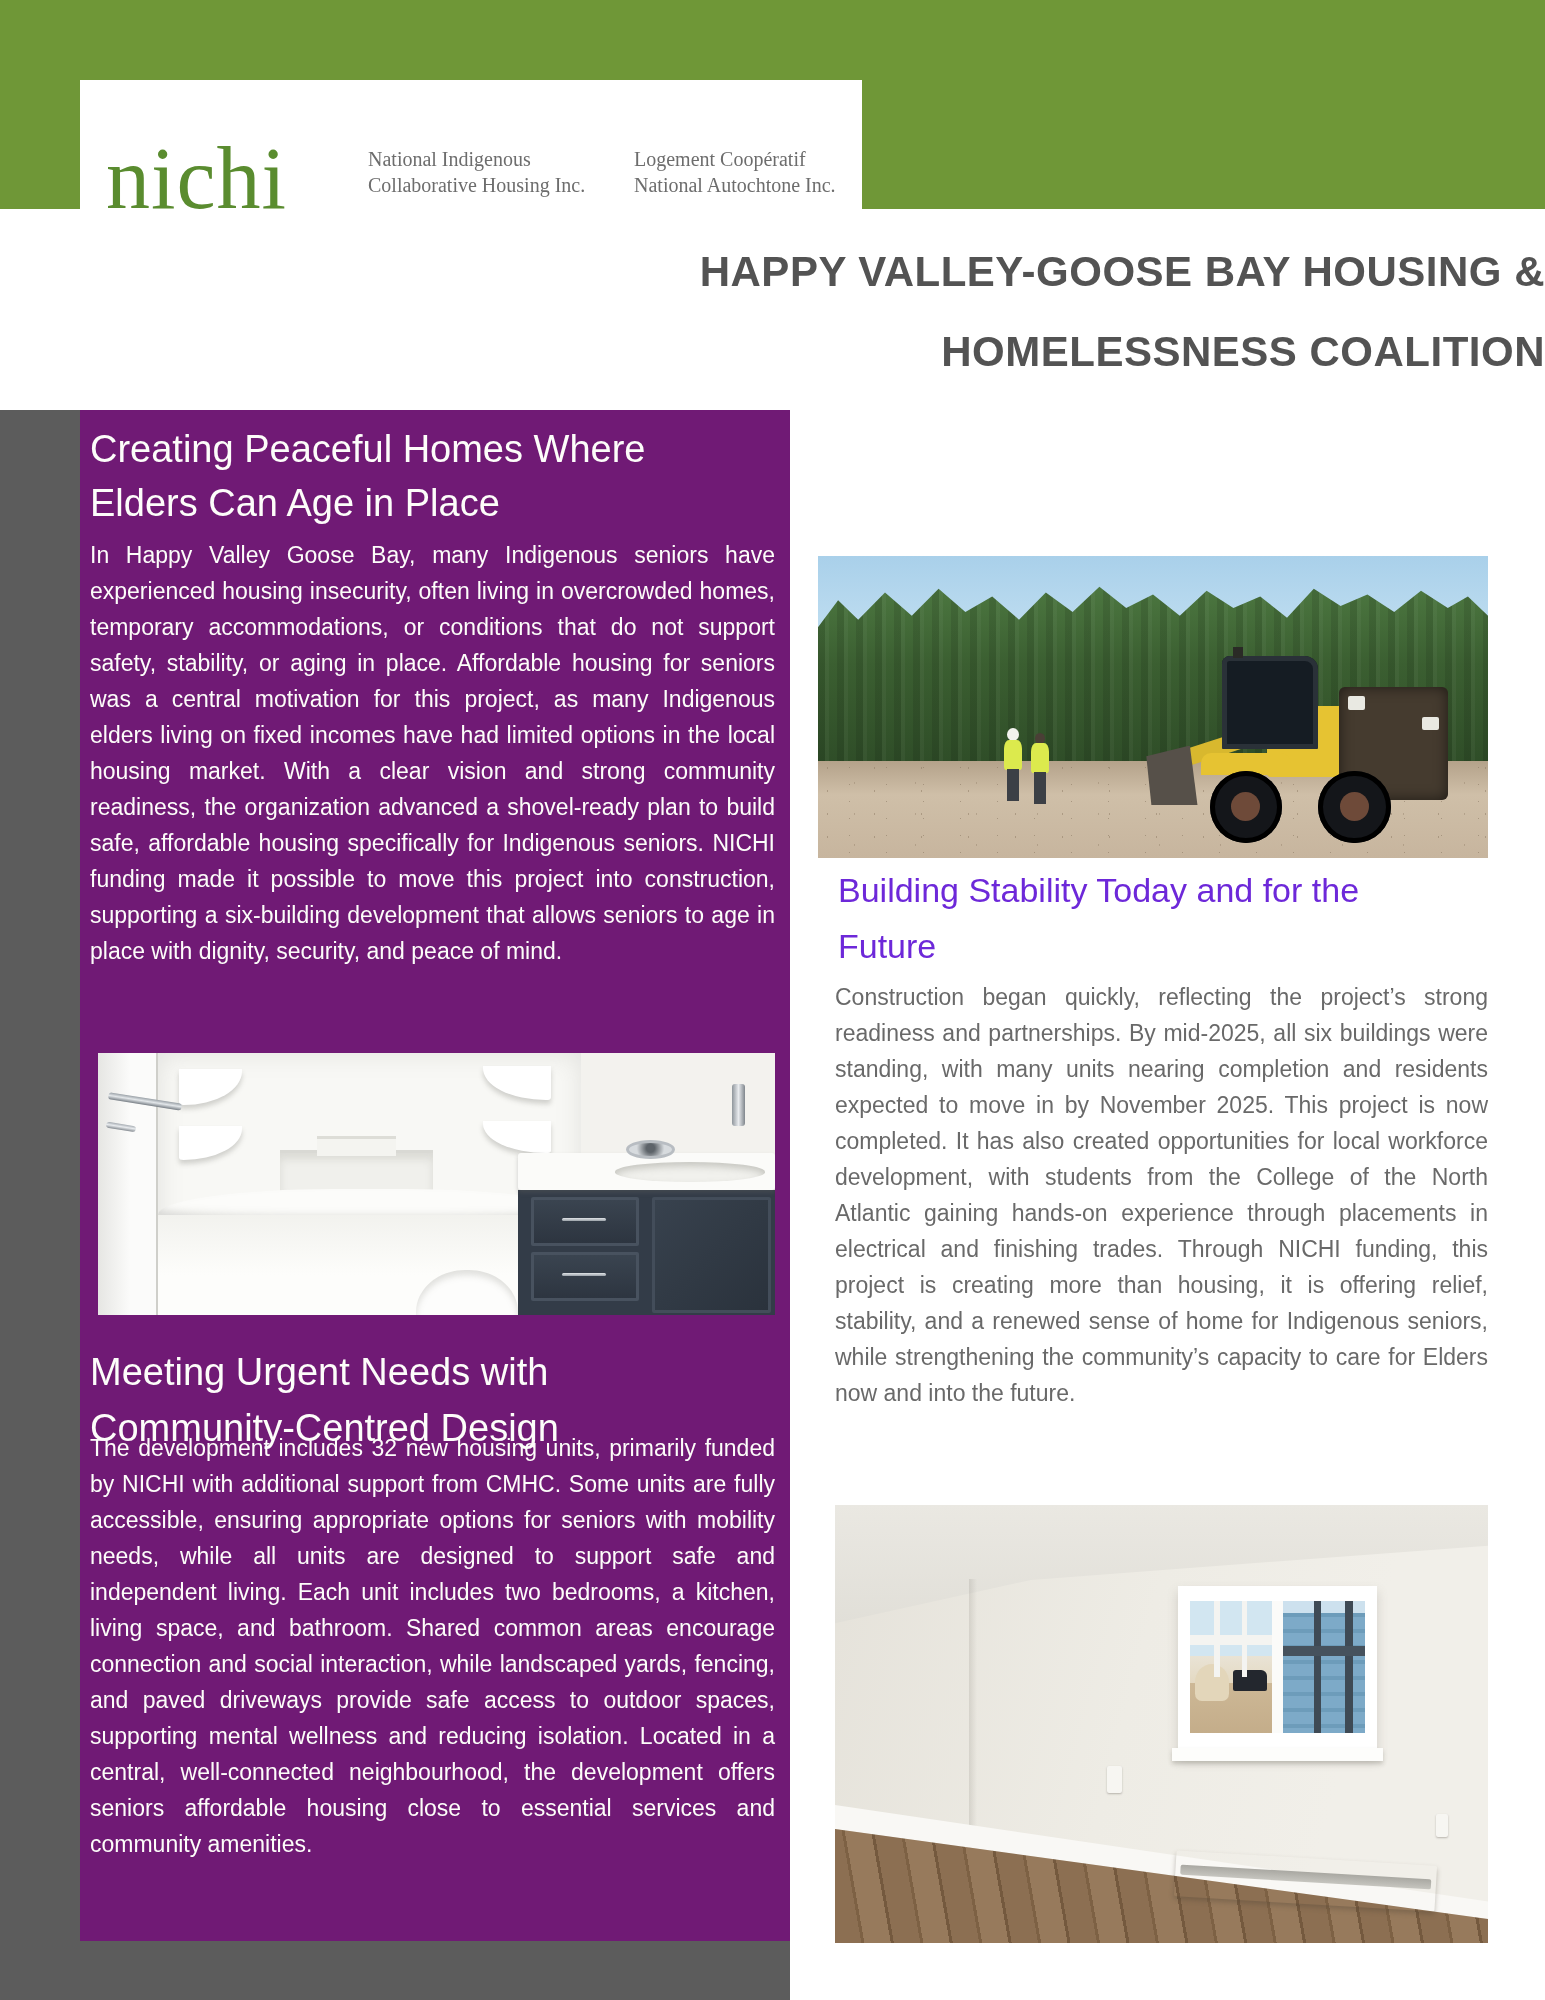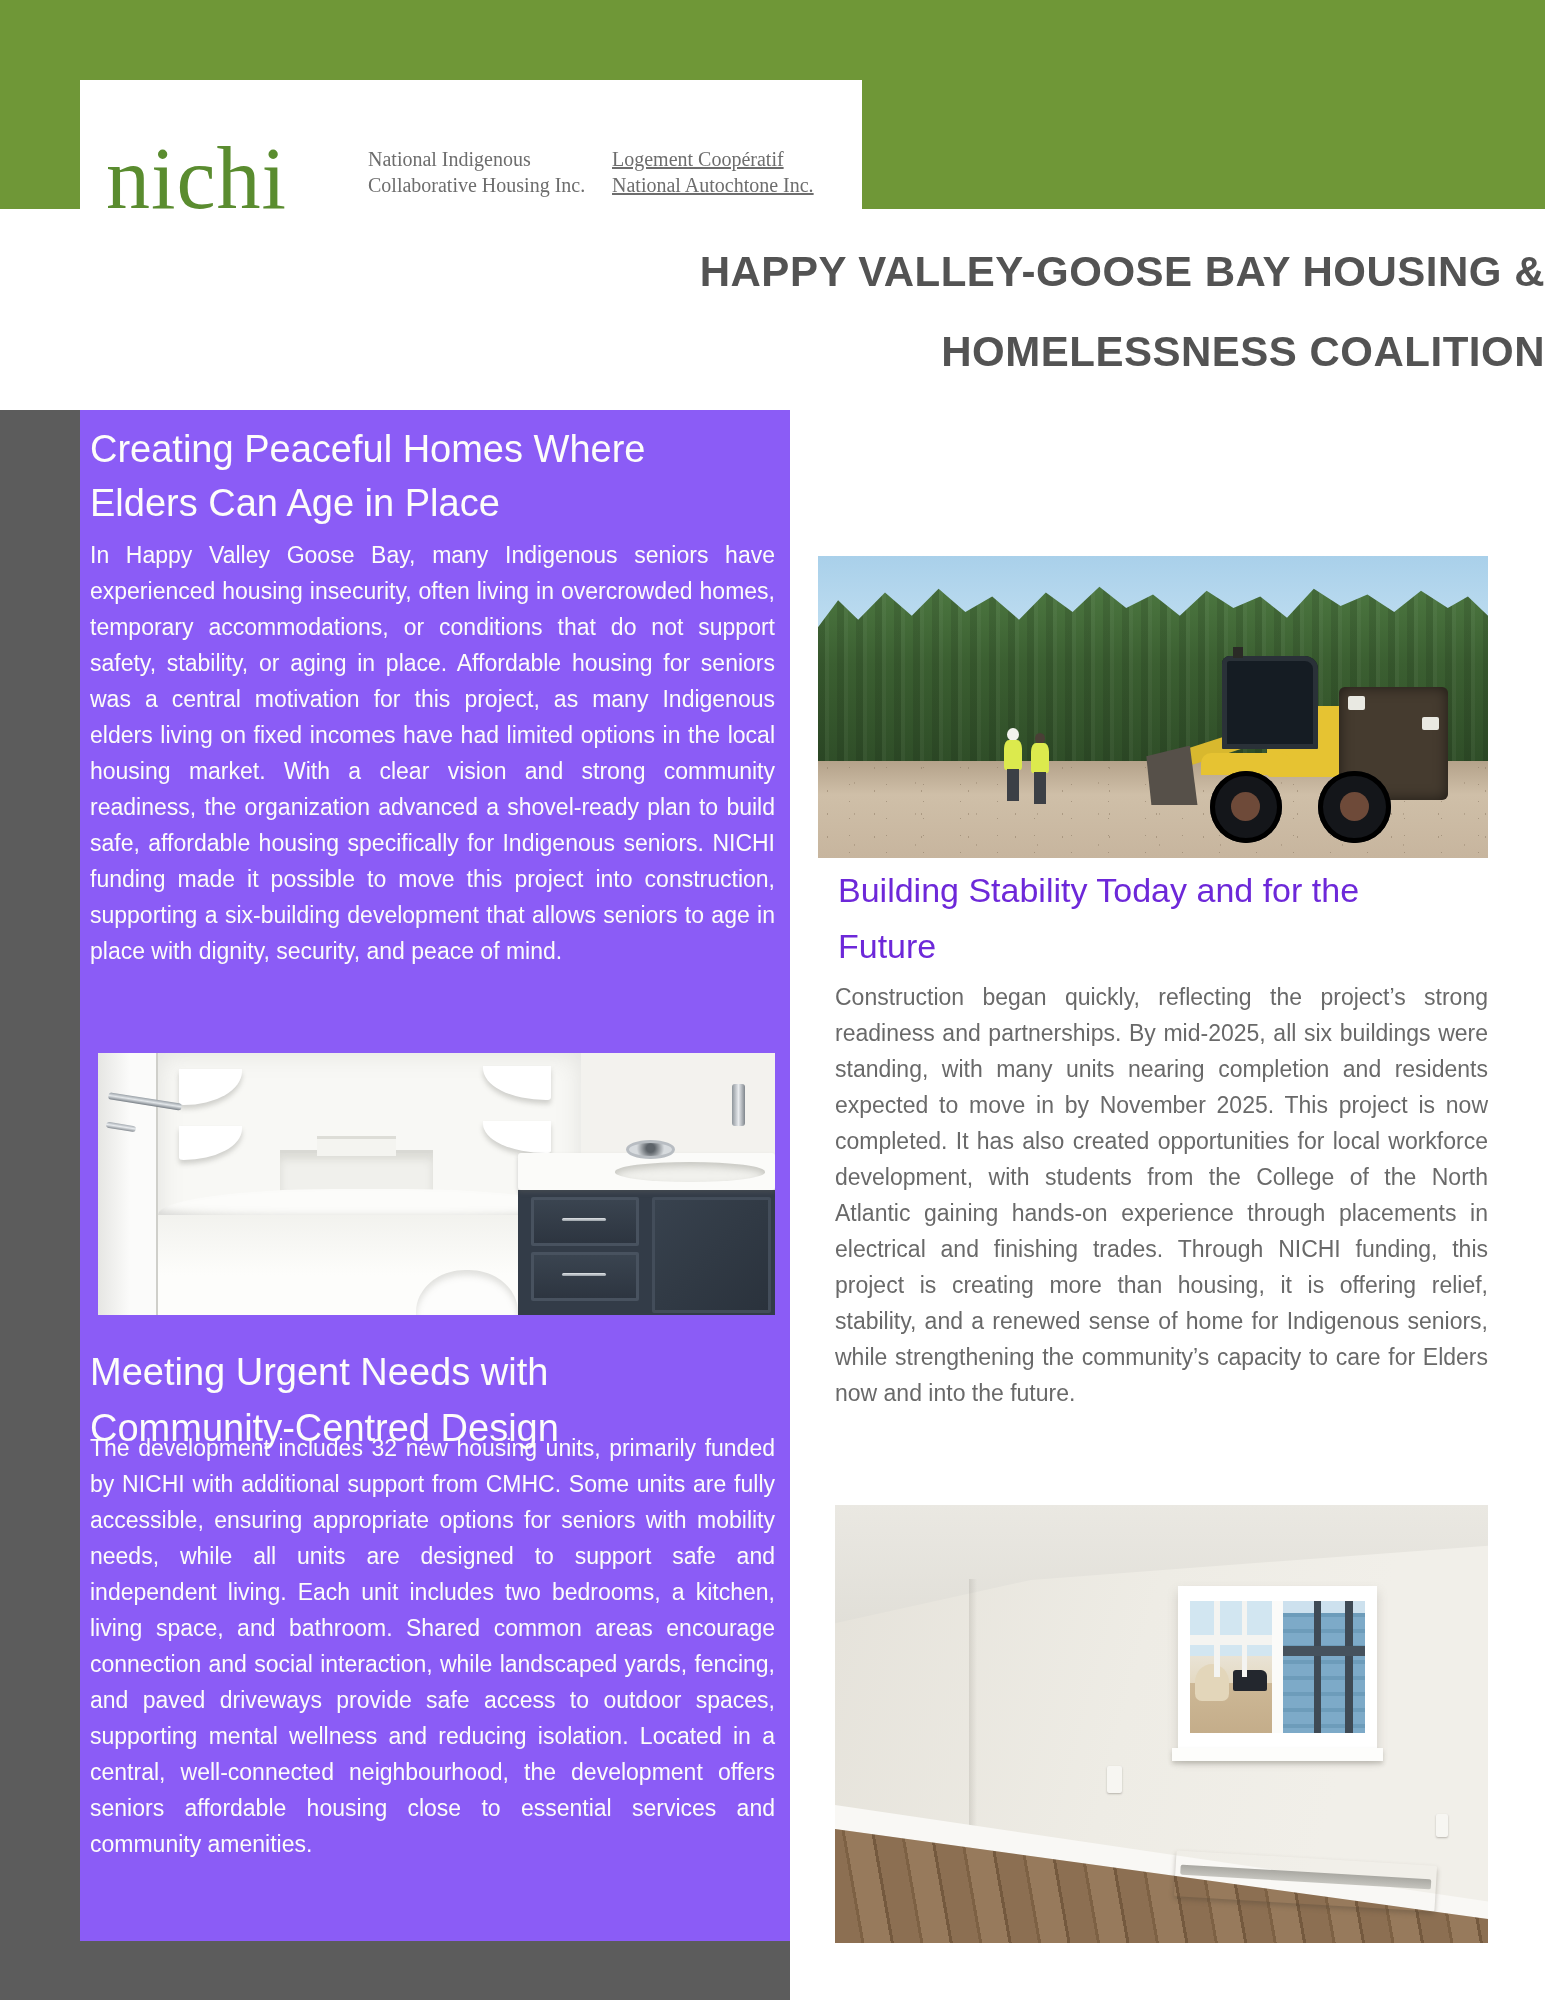--- a/index.html
+++ b/index.html
@@ -8,31 +8,31 @@
   .abs{position:absolute;}
 
   
   .header-band{left:0;top:0;width:1545px;height:209px;background:#6f9737;}
   .logo-box{left:80px;top:80px;width:782px;height:129px;background:#ffffff;}
   .nichi{position:absolute;left:26px;bottom:-14px;font-family:"Liberation Serif",serif;
          font-size:88px;line-height:1;color:#5a8c2f;font-weight:500;letter-spacing:1px;}
   .org{position:absolute;top:66px;font-family:"Liberation Serif",serif;font-size:20px;
        line-height:26px;color:#6d6d6d;white-space:nowrap;margin-left:32px;}
   .org-en{left:256px;}
-  .org-fr{left:500px;text-decoration:underline;}
+  .org-fr{left:522px;}
 
   .main-title{left:55px;top:232px;width:1490px;text-align:right;color:#535353;
               font-size:42px;font-weight:bold;line-height:80px;letter-spacing:.5px;white-space:nowrap;}
 
   
   .side-strip{left:0;top:410px;width:80px;height:1590px;background:#5c5c5c;}
   .bottom-strip{left:0;top:1941px;width:790px;height:59px;background:#5c5c5c;}
 
   
-  .green-col{left:80px;top:410px;width:710px;height:1531px;background:#8b5cf6;}
+  .green-col{left:80px;top:410px;width:710px;height:1531px;background:#701a75;}
   .g-head{position:absolute;left:10px;color:#fdfdfa;font-size:38px;line-height:54px;white-space:nowrap;}
   .g-head.h1{top:12px;}
   .g-head.h2{top:934px;line-height:56px;}
   .g-body{position:absolute;left:10px;width:685px;color:#fdfdfa;font-size:23px;line-height:36px;
           text-align:justify;}
   .g-body.p1{top:127px;}
   .g-body.p2{top:1020px;}
 
   
   .funding{left:835px;top:395px;width:649px;text-align:right;color:#5f5f5f;

